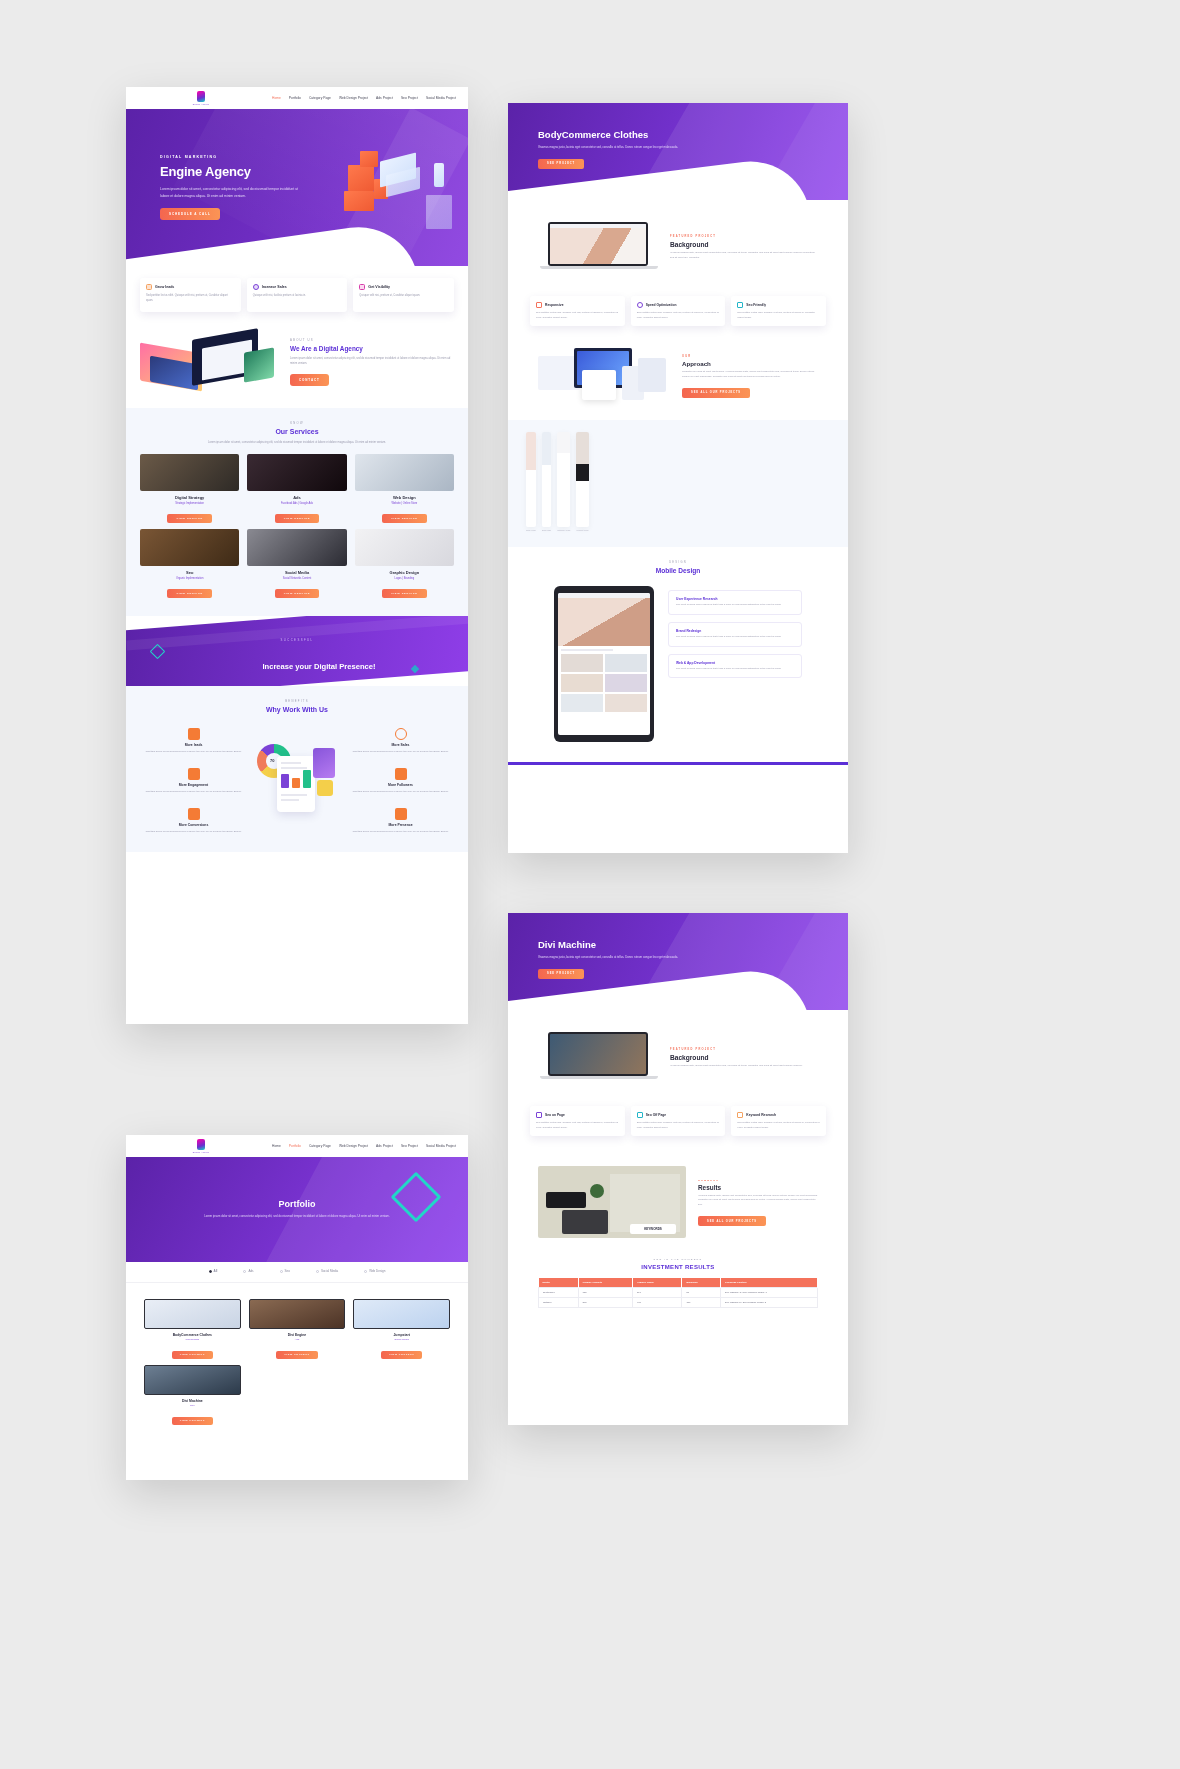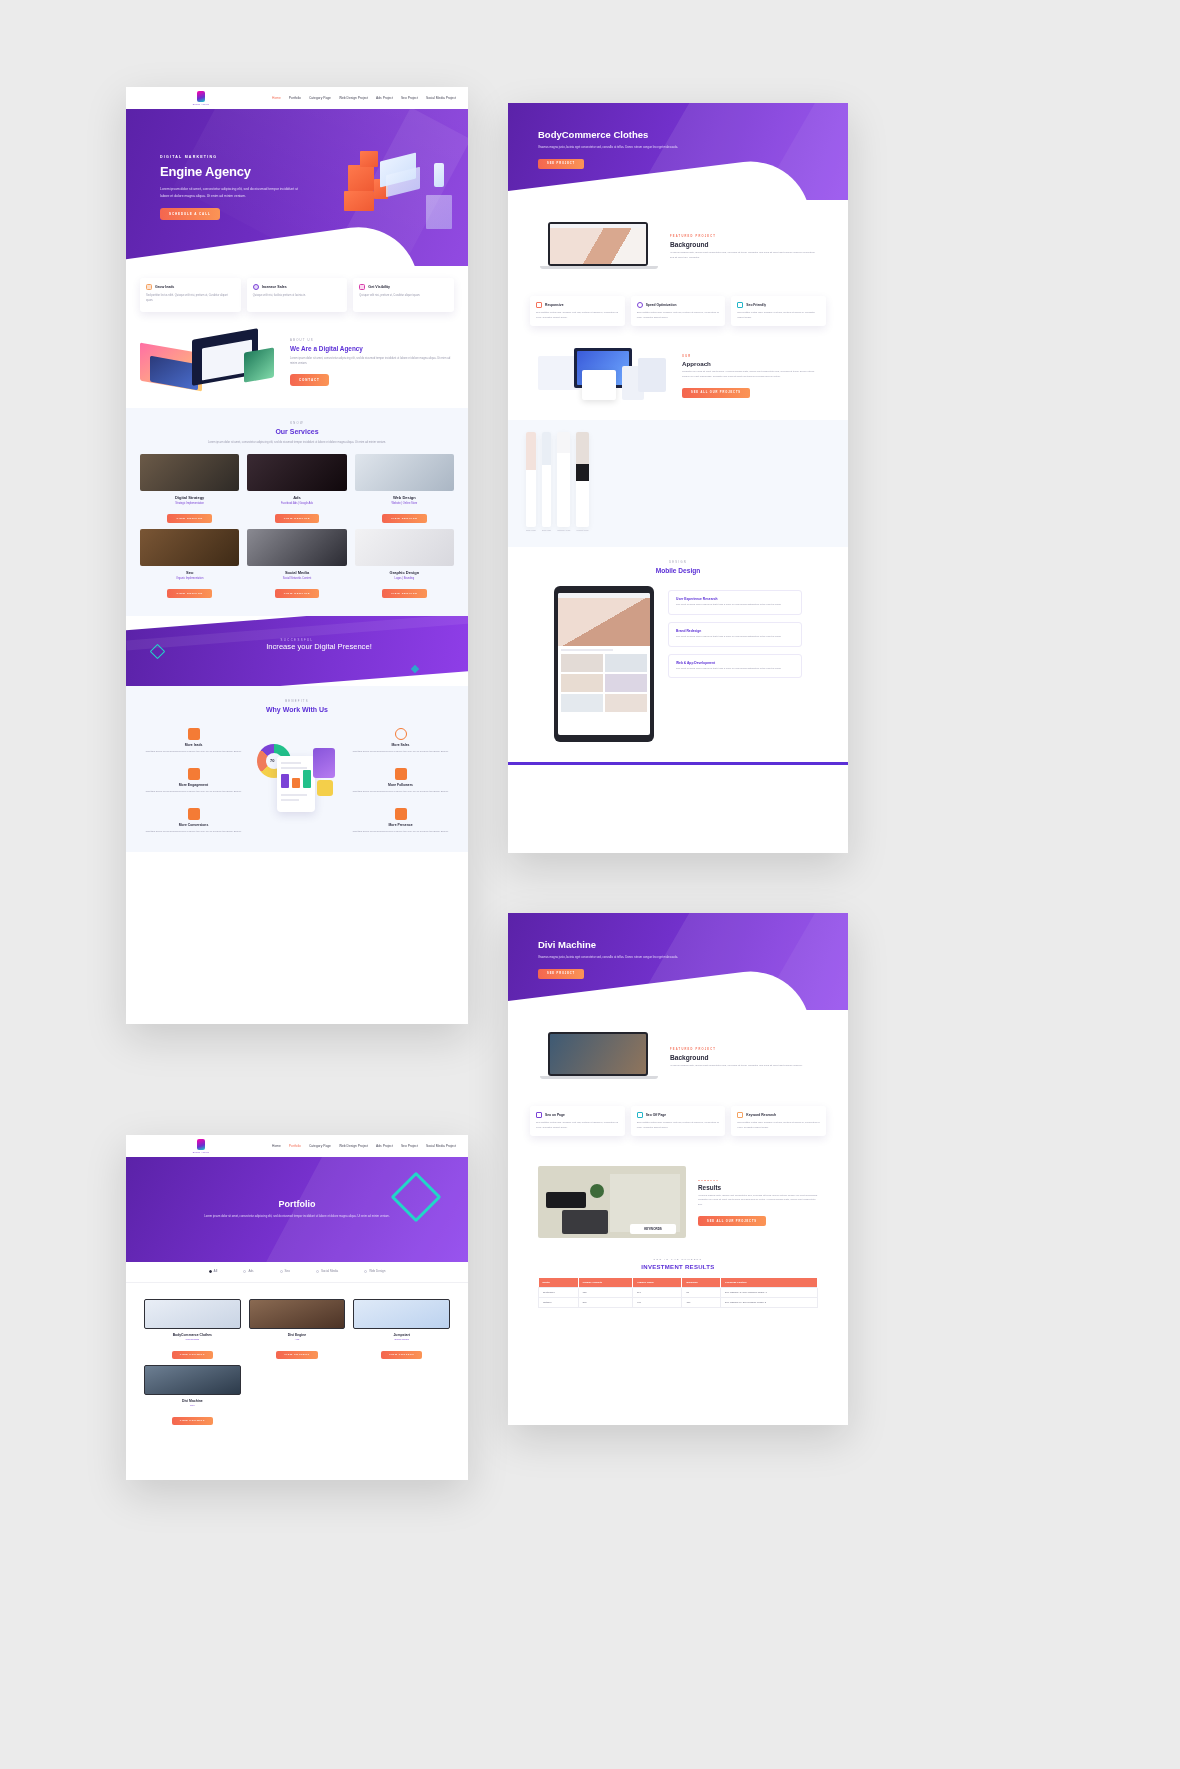--- a/index.html
+++ b/index.html
@@ -95,21 +95,21 @@
     text-transform:uppercase;
   }
 
   .cta-band { position:relative; height:70px; overflow:hidden;
     background:linear-gradient(100deg,#5b22a8,#7a33d2 60%,#8f3ee8); }
   .cta-band .s1 { position:absolute; left:-30px; top:-24px; width:420px; height:24px; background:#fff; transform:rotate(-4.5deg); }
   .cta-band .s2 { position:absolute; left:-30px; bottom:-24px; width:420px; height:26px; background:#fff; transform:rotate(-4.5deg); }
   .cta-band .s3 { position:absolute; left:0; top:8px; width:420px; height:10px; background:rgba(255,255,255,.07); transform:rotate(-4.5deg); }
   .cta-inner { position:relative; z-index:3; text-align:center; padding-top:22px; }
   .cta-inner .eb { font-size:2.8px; letter-spacing:1.4px; color:#d3bdf5; text-transform:uppercase; }
-  .cta-inner h2 { font-size:7.6px; color:#fff; font-weight:normal; margin-top:0;padding-left:44px; }
+  .cta-inner h2 { font-size:7.6px; color:#fff; font-weight:bold; margin-top:20px;padding-left:44px; }
   .cta-diamond {
     position:absolute; left:26px; top:30px; width:11px; height:11px; z-index:4;
     border:1.6px solid #22d6c8; transform:rotate(45deg); border-radius:1px;
   }
   .cta-diamond2 { position:absolute; right:50px; bottom:14px; width:6px; height:6px; background:#22b5c8; transform:rotate(45deg); z-index:4; opacity:.9; }
 
   .benefits { background:#f4f7fd; padding:14px 0 18px; position:relative; }
   .ben-grid { display:grid; grid-template-columns:1fr 88px 1fr; gap:10px; padding:6px 18px 0; align-items:start; }
   .ben-col { display:flex; flex-direction:column; gap:14px; }
   .ben { text-align:center; }

